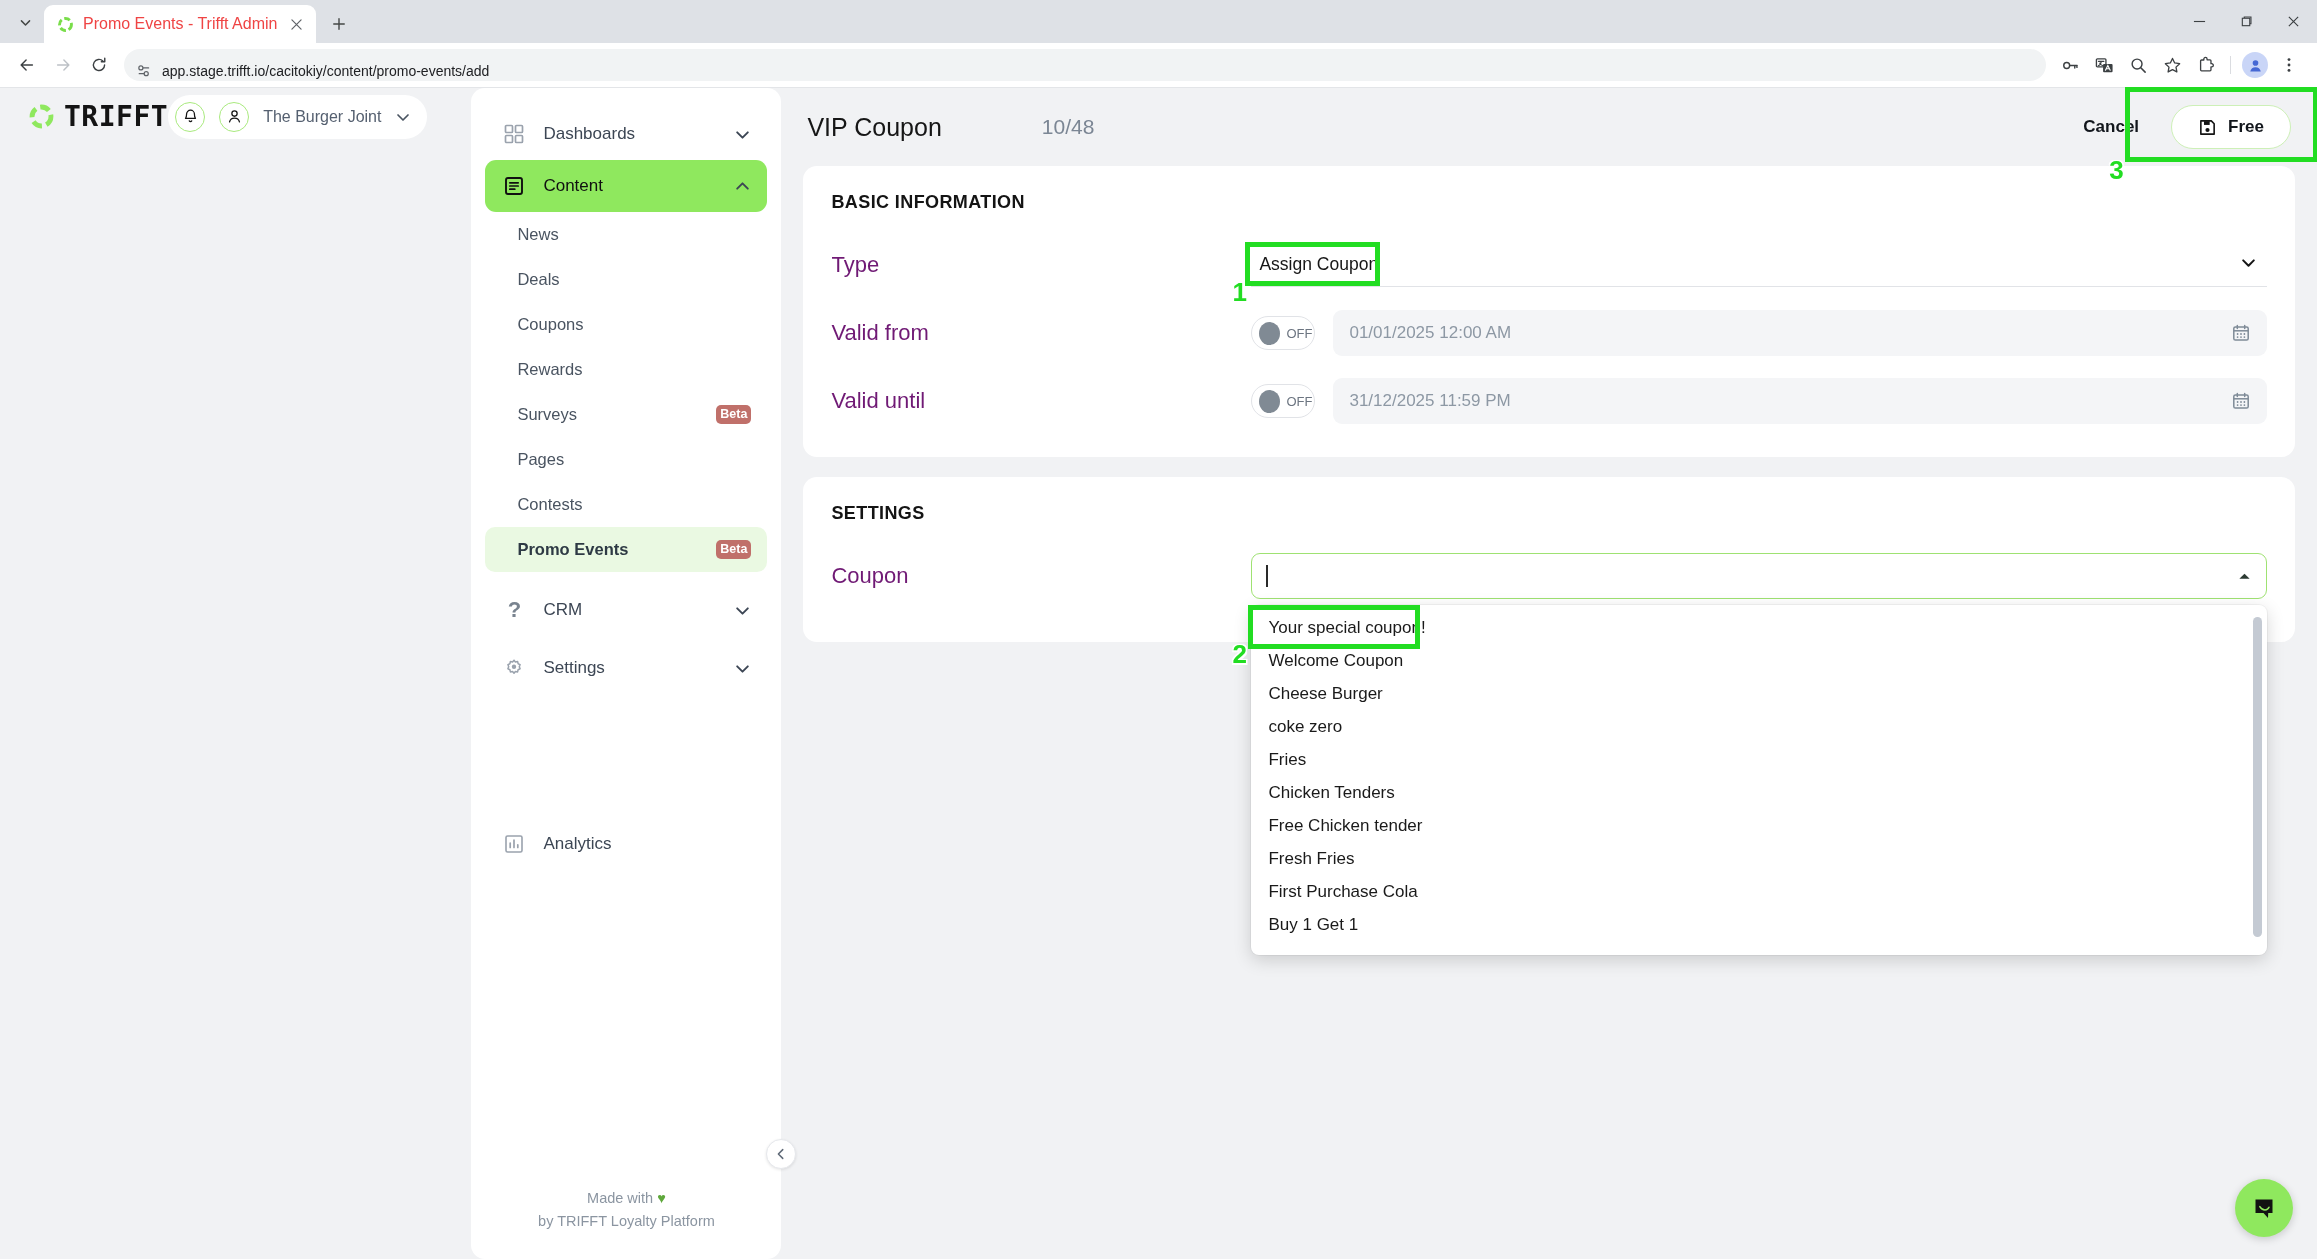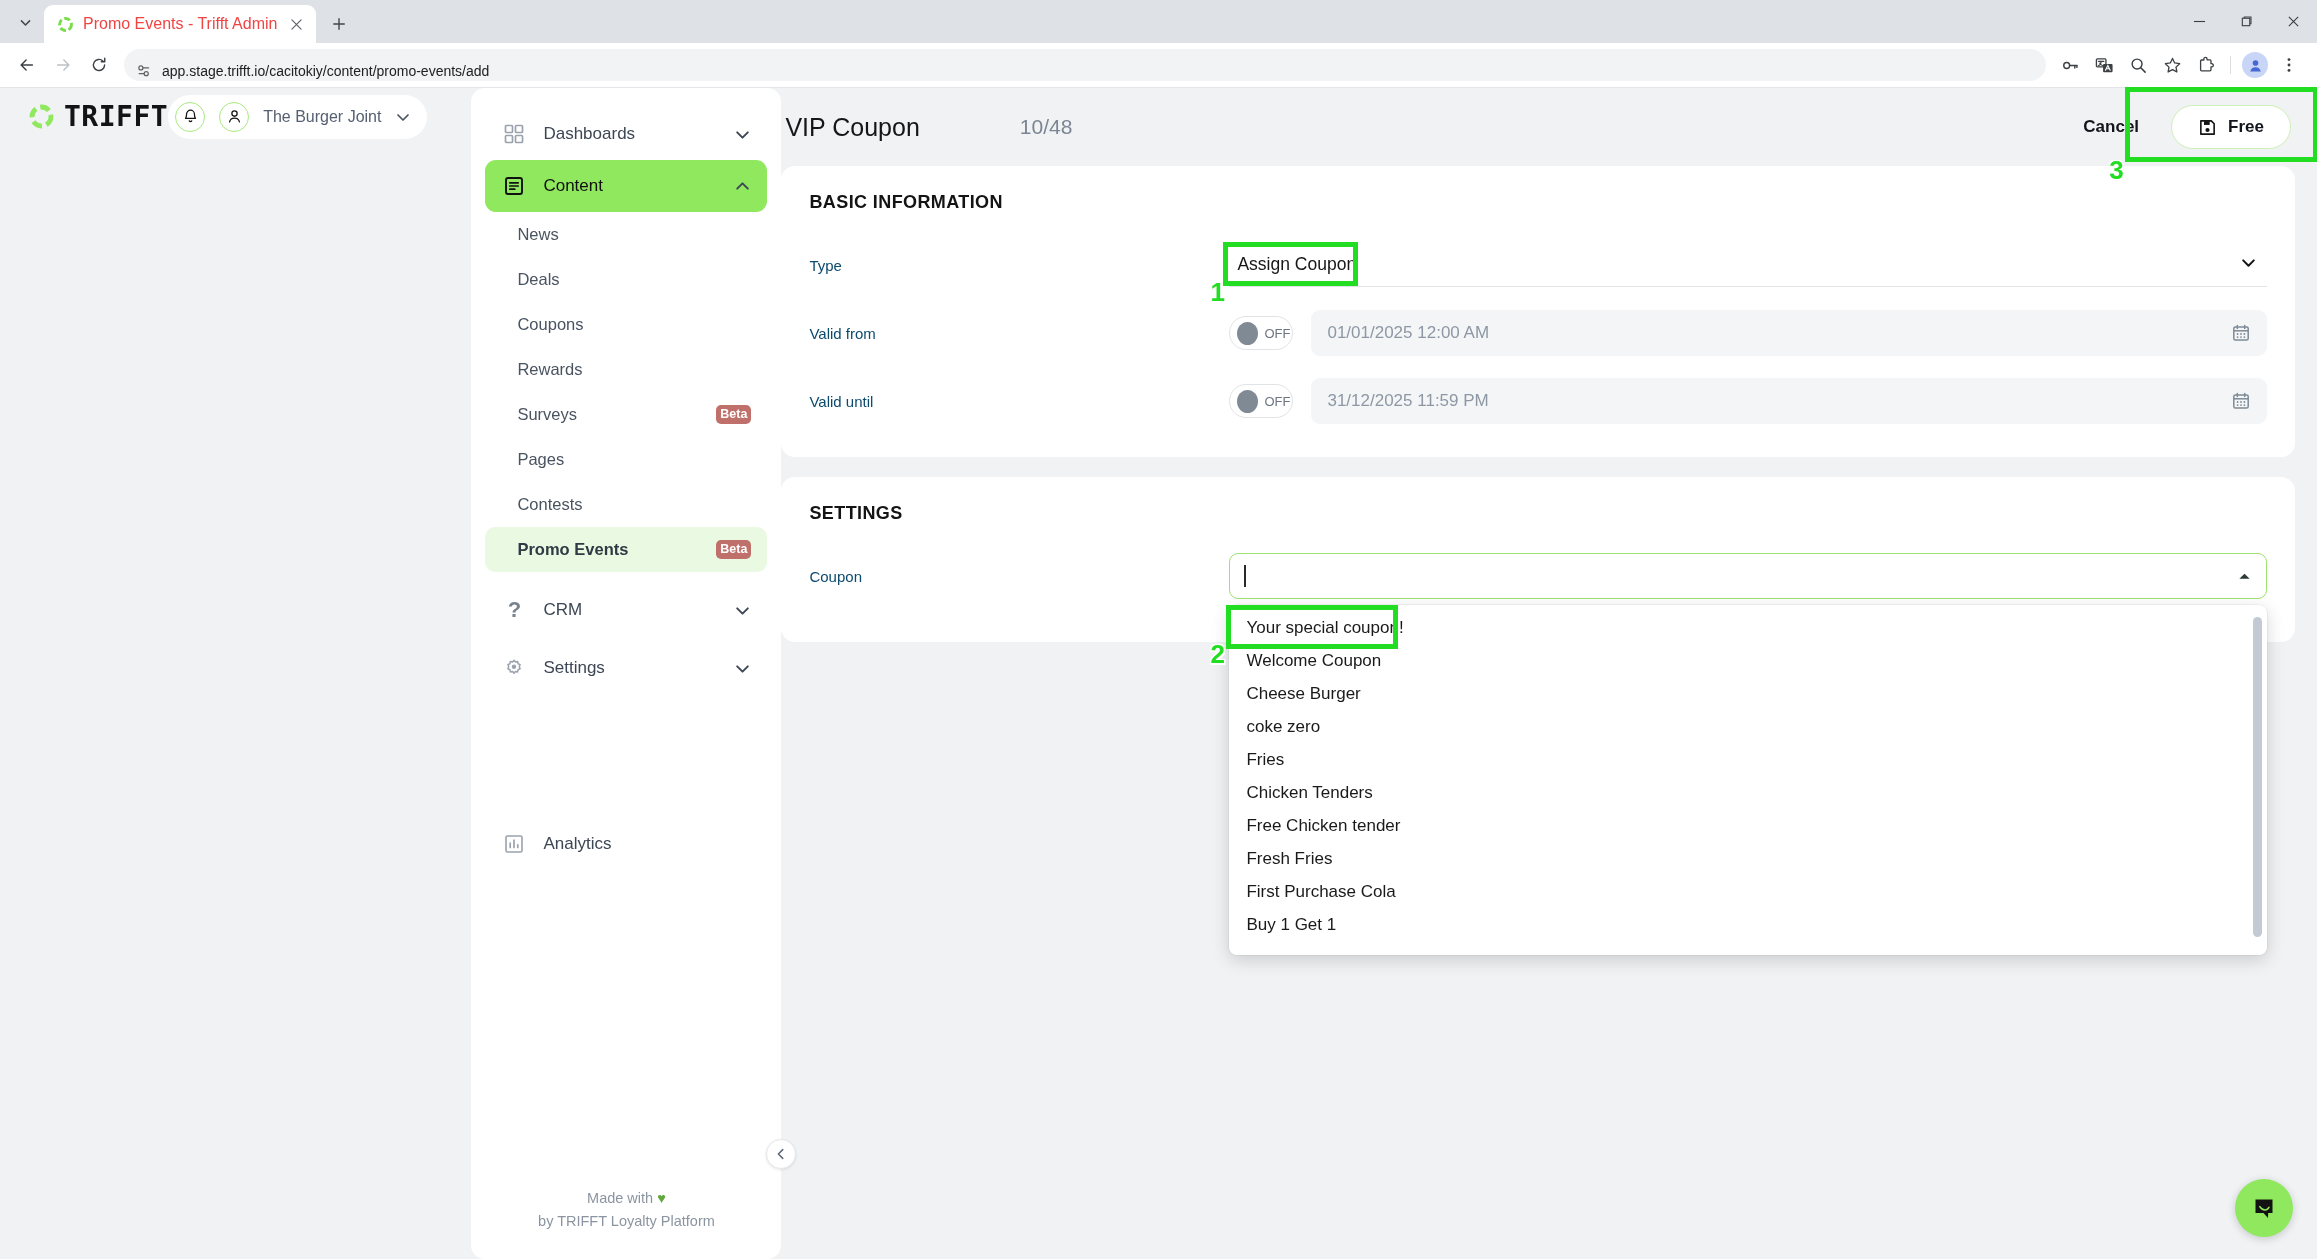--- a/index.html
+++ b/index.html
@@ -92,21 +92,21 @@
     display: flex; align-items: center; gap: 14px;
     background: #fff; border-radius: 26px; padding: 5px 16px 5px 7px;
     height: 44px;
   }
   .circ-icon {
     width: 30px; height: 30px; border-radius: 50%;
     border: 1.6px solid #a9ea7e; display: flex; align-items: center; justify-content: center;
   }
   .header-org { font-size: 16px; color: #556070; white-space: nowrap; }
 
-  .app-body { flex: 1; display: flex; padding: 0 22px 0 22px; min-height: 0; }
+  .app-body { flex: 1; display: flex; padding: 0 22px 0 22px; gap: 22px; min-height: 0; }
 
   
   .sidebar {
     width: 310px; flex: 0 0 310px; background: #fff;
     border-radius: 14px; padding: 20px 14px 0 14px;
     display: flex; flex-direction: column; position: relative;
   }
   .nav-item {
     height: 52px; border-radius: 11px; display: flex; align-items: center;
     gap: 16px; padding: 0 16px; color: #3c4654; font-size: 17px;
@@ -157,21 +157,21 @@
   .card {
     background: #fff; border-radius: 14px; padding: 26px 28px 30px 28px;
     margin-bottom: 20px;
   }
   .card-title {
     font-size: 18px; font-weight: bold; color: #141414; letter-spacing: .4px;
     margin-bottom: 26px;
   }
   .form-row { display: flex; align-items: center; min-height: 52px; margin-bottom: 16px; }
   .form-row:last-child { margin-bottom: 0; }
-  .form-label { width: 420px; flex: 0 0 420px; font-size: 15px; color: #0c4a6e; }
+  .form-label { width: 420px; flex: 0 0 420px; font-size: 22px; color: #701a75; }
   .form-control { flex: 1; display: flex; align-items: center; gap: 18px; min-width: 0; }
 
   .select-underline {
     flex: 1; height: 44px; border-bottom: 1px solid #e1e3e7;
     display: flex; align-items: center; justify-content: space-between;
     padding: 0 10px 0 8px; font-size: 17.5px; color: #161616;
   }
   .select-underline .chev { color: #161616; }
 
   .toggle {

